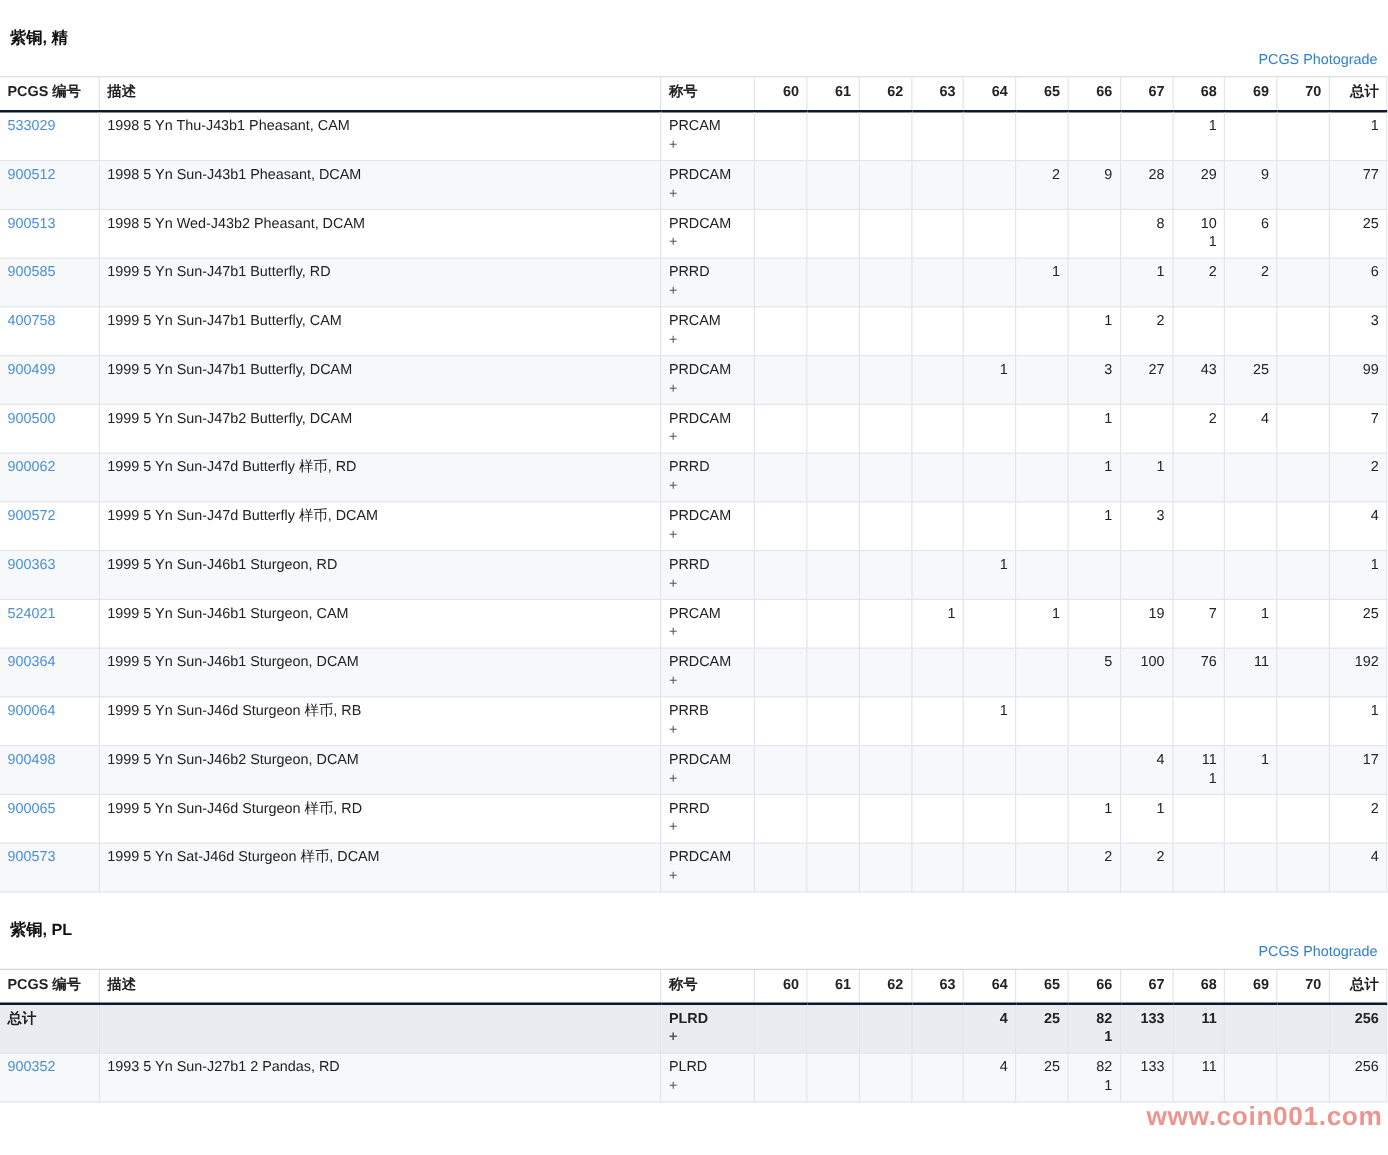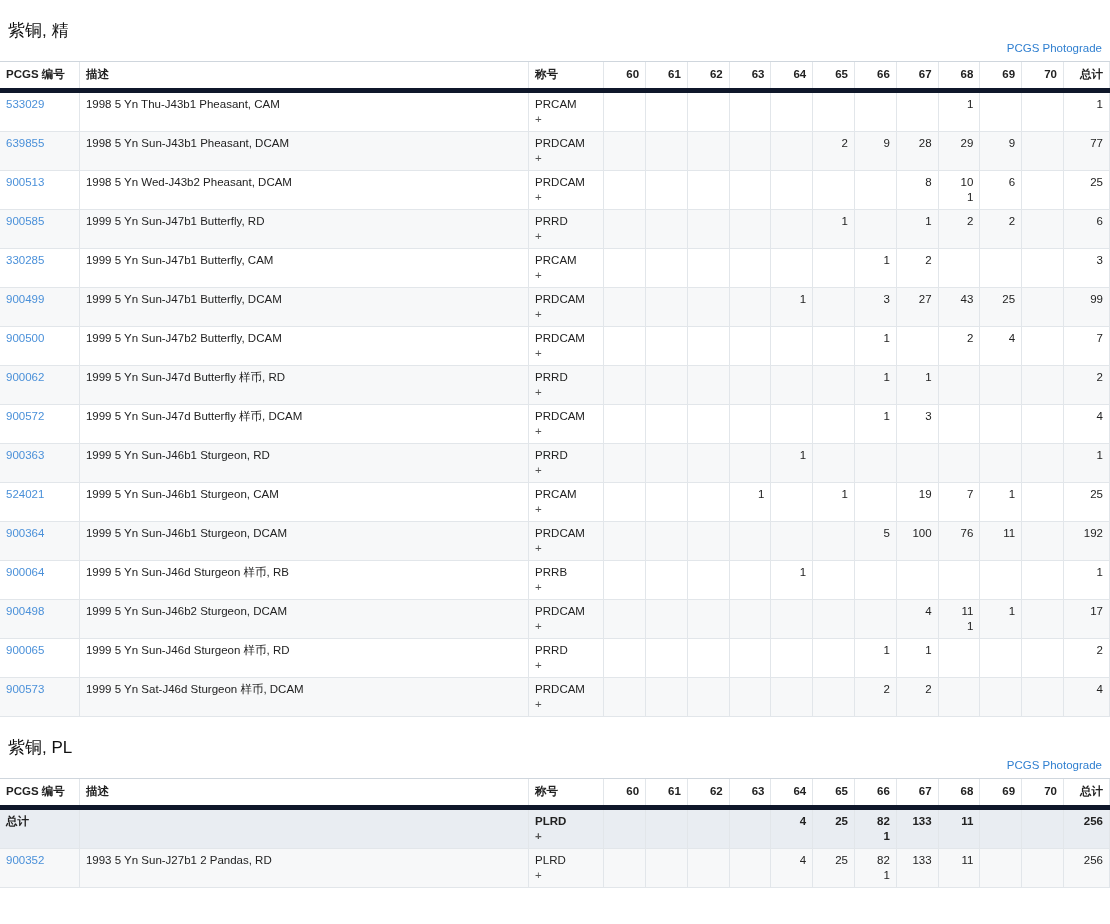--- a/index.html
+++ b/index.html
@@ -16,22 +16,22 @@
     overflow: hidden;
   }
   .section-header {
     display: flex;
     align-items: center;
     justify-content: space-between;
     padding: 6px 8px 7px 8px;
     border-bottom: 1px solid #cfd6dd;
   }
   .section-title {
-    font-size: 17px;
-    font-weight: normal;
+    font-size: 13px;
+    font-weight: bold;
     color: #111;
     text-align: right;
   }
   .photograde-link {
     font-size: 11.5px;
     color: #2f7fd0;
     text-decoration: none;
     margin-top: 36px;
   }
   table.grade-table {
@@ -44,21 +44,21 @@
     border-right: 1px solid #e2e6ea;
     border-bottom: 1px solid #e2e6ea;
     font-size: 11.5px;
     vertical-align: top;
     padding: 4px 6px;
     line-height: 15px;
   }
   table.grade-table th {
     background: #ffffff;
     font-weight: bold;
-    border-bottom: 5px solid #0f172a;
+    border-bottom: 2px solid #0f172a;
     padding-top: 5px;
     padding-bottom: 6px;
     white-space: nowrap;
     margin-top: 25px;
   }
   th.c-num, td.c-num { width: 76px; text-align: left; }
   th.c-desc, td.c-desc { width: 430px; text-align: left; }
   th.c-desig, td.c-desig { width: 72px; text-align: left; }
   th.c-g, td.c-g { width: 40px; text-align: right; }
   th.c-total, td.c-total { width: 44px; text-align: right; border-right: none; }
@@ -136,21 +136,21 @@
           <td class="c-g">
             <div class="cell-stack">
               <span>1</span>
             </div>
           </td>
           <td class="c-g"></td>
           <td class="c-g"></td>
           <td class="c-total">1</td>
         </tr>
         <tr class="row-odd">
-          <td class="c-num"><a href="#">639855</a></td>
+          <td class="c-num"><a href="#">900512</a></td>
           <td class="c-desc">1998 5 Yn Sun-J43b1 Pheasant, DCAM</td>
           <td class="c-desig"><span>PRDCAM</span><span class="desig-plus">+</span></td>
           <td class="c-g"></td>
           <td class="c-g"></td>
           <td class="c-g"></td>
           <td class="c-g"></td>
           <td class="c-g"></td>
           <td class="c-g">
             <div class="cell-stack">
               <span>2</span>
@@ -236,21 +236,21 @@
           </td>
           <td class="c-g">
             <div class="cell-stack">
               <span>2</span>
             </div>
           </td>
           <td class="c-g"></td>
           <td class="c-total">6</td>
         </tr>
         <tr class="row-even">
-          <td class="c-num"><a href="#">330285</a></td>
+          <td class="c-num"><a href="#">400758</a></td>
           <td class="c-desc">1999 5 Yn Sun-J47b1 Butterfly, CAM</td>
           <td class="c-desig"><span>PRCAM</span><span class="desig-plus">+</span></td>
           <td class="c-g"></td>
           <td class="c-g"></td>
           <td class="c-g"></td>
           <td class="c-g"></td>
           <td class="c-g"></td>
           <td class="c-g"></td>
           <td class="c-g">
             <div class="cell-stack">
@@ -676,13 +676,14 @@
               <span>11</span>
             </div>
           </td>
           <td class="c-g"></td>
           <td class="c-g"></td>
           <td class="c-total">256</td>
         </tr>
       </tbody>
   </table>
 
+  <div class="wm">www.coin001.com</div>
 </div>
 
 </body></html>

